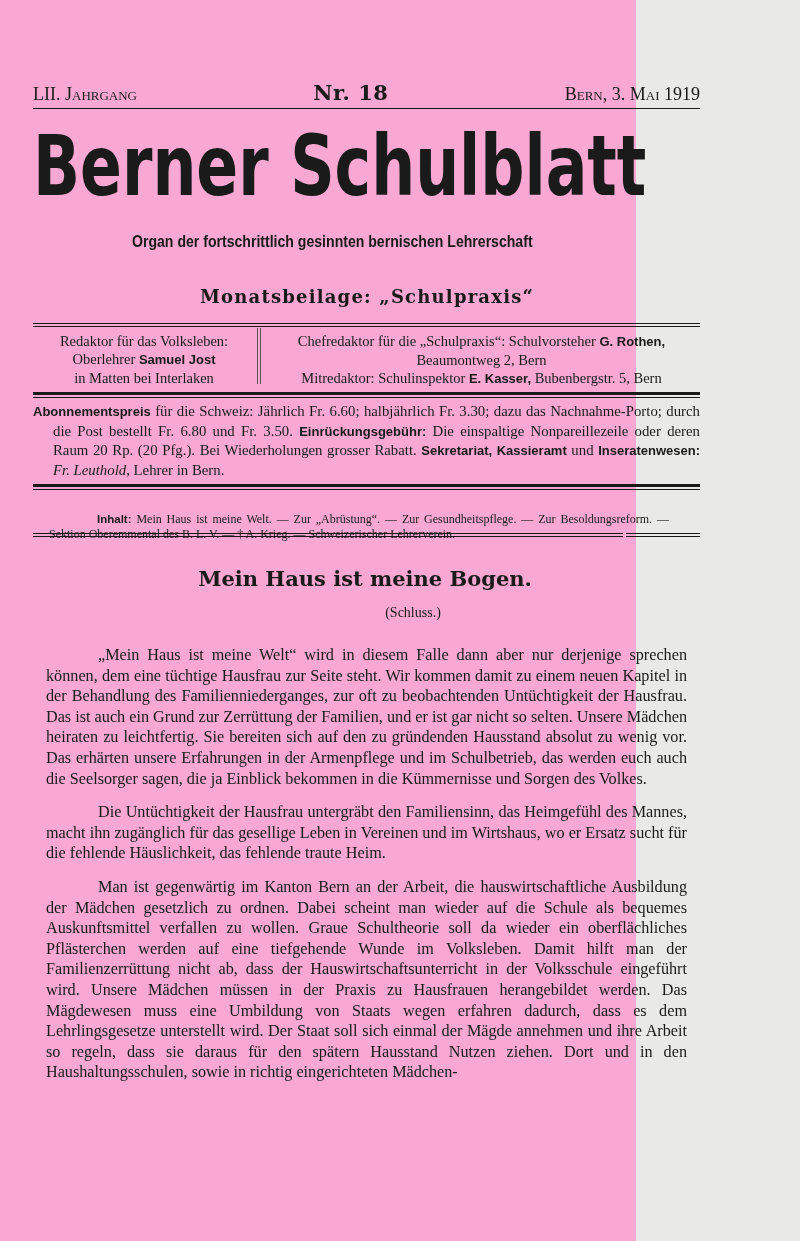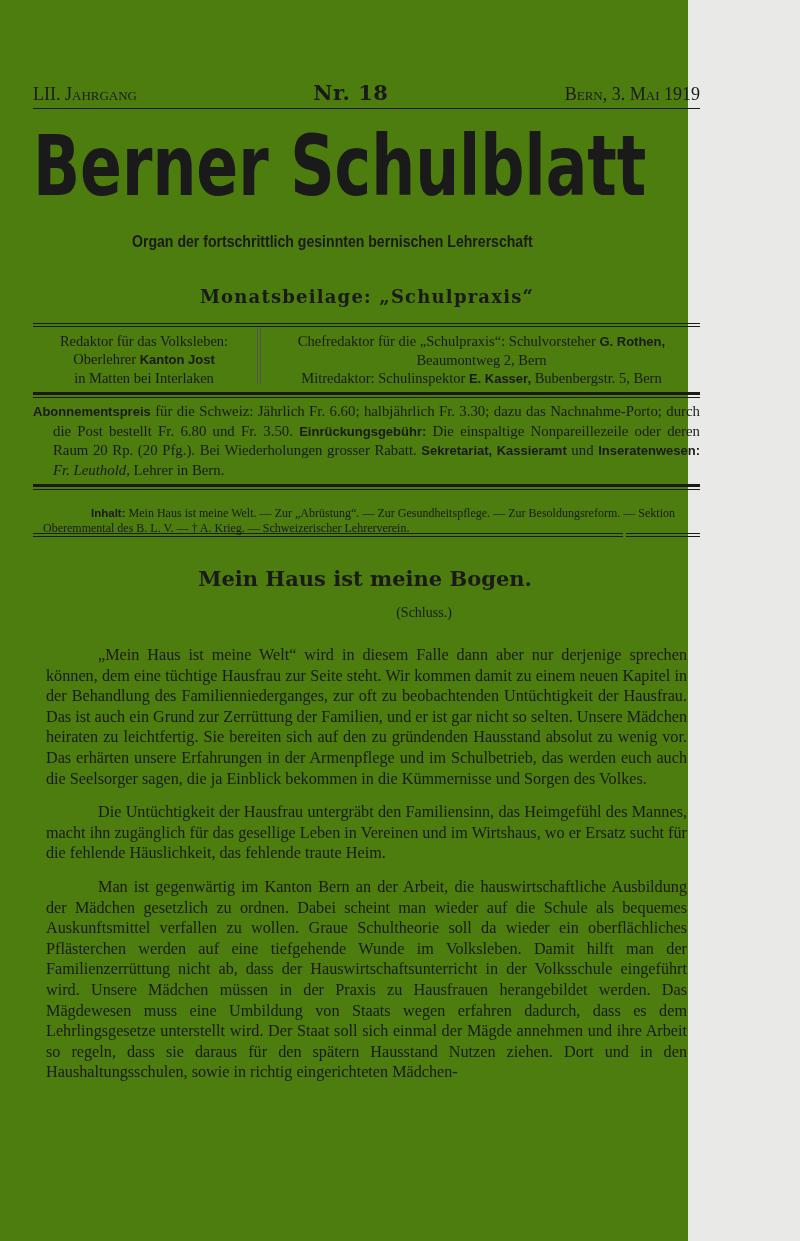--- a/index.html
+++ b/index.html
@@ -2,21 +2,21 @@
 <html><head>
 <meta charset="utf-8">
 <style>
   html, body { margin: 0; padding: 0; }
   body {
     width: 800px; height: 1241px; overflow: hidden;
     background: #e9e9e7;
     font-family: "Liberation Serif", "DejaVu Serif", serif;
     color: #1a1a1a;
   }
-  .page { position: relative; width: 688px; height: 1241px; background: #4d7c0f; }
+  .page { position: relative; width: 636px; height: 1241px; background: #f9a8d4; }
   .masthead-top {
     position: absolute; left: 33px; top: 80px; width: 667px; height: 24px;
     display: flex; justify-content: space-between; align-items: baseline;
     font-size: 18px;
   }
   .sc { font-variant: small-caps; }
   .issue-nr { font-weight: bold; font-size: 21px; letter-spacing: 0.5px; font-family: "DejaVu Serif", serif; }
   .rule { position: absolute; background: #1a1a1a; }
   .title {
     position: absolute; left: 30px; top: 118px; width: 672px;
@@ -33,25 +33,25 @@
   .beilage { top: 286px; left: 132px; width: 470px; font-family: "DejaVu Serif", serif; font-weight: bold; font-size: 18px; letter-spacing: 1.2px; text-align: center; white-space: nowrap; }
   .editors { position: absolute; left: 33px; top: 332px; width: 667px; height: 54px; font-size: 14.5px; line-height: 18px; }
   .ed-left { position: absolute; left: 0; top: 0; width: 222px; text-align: center; }
   .ed-right { position: absolute; left: 230px; top: 0; width: 437px; text-align: center; }
   .ed-divider { position: absolute; left: 224px; top: -4px; width: 1px; height: 56px; background: #555; }
   .ed-divider2 { position: absolute; left: 227px; top: -4px; width: 1px; height: 56px; background: #555; }
   .b { font-family: "Liberation Sans", sans-serif; font-weight: bold; font-size: 13px; }
   .abo { position: absolute; left: 33px; top: 402px; width: 667px; font-size: 14.8px; line-height: 19.5px; text-align: justify; }
   .abo p { margin: 0; padding-left: 20px; text-indent: -20px; text-align: justify; }
   .inhalt { position: absolute; left: 33px; top: 496px; width: 652px; font-size: 12px; line-height: 15px; text-align: justify; }
-  .inhalt p { margin: 10px; text-indent: 48px; }
+  .inhalt p { margin: 16px; text-indent: 48px; }
   .inhalt .b { font-size: 11.5px; }
   .art-title { position: absolute; left: 0; top: 566px; width: 730px; text-align: center;
     font-family: "DejaVu Serif", serif; font-weight: bold; font-size: 21px; }
-  .art-sub { position: absolute; left: 15px; top: 605px; width: 730px; text-align: center; font-size: 14px; padding-left: 44px; }
+  .art-sub { position: absolute; left: 4px; top: 605px; width: 730px; text-align: center; font-size: 14px; padding-left: 44px; }
   .body-text { position: absolute; left: 33px; top: 632px; width: 667px; font-size: 16.2px; line-height: 20.6px; }
   .body-text p { margin: 13px; text-indent: 52px; text-align: justify; }
 </style>
 </head>
 <body>
 
 <div class="page">
 
   <div class="masthead-top">
     <span class="sc">LII. Jahrgang</span>
@@ -64,21 +64,21 @@
 
   <div class="subtitle organ">Organ der fortschrittlich gesinnten bernischen Lehrerschaft</div>
   <div class="subtitle beilage">Monatsbeilage: „Schulpraxis“</div>
 
   <div class="rule" style="left:33px; top:323px; width:667px; height:1px;"></div>
   <div class="rule" style="left:33px; top:326px; width:667px; height:1px;"></div>
 
   <div class="editors">
     <div class="ed-left">
       <div>Redaktor für das Volksleben:</div>
-      <div><span>Oberlehrer </span><span class="b">Kanton Jost</span></div>
+      <div><span>Oberlehrer </span><span class="b">Samuel Jost</span></div>
       <div>in Matten bei Interlaken</div>
     </div>
     <div class="ed-divider"></div>
     <div class="ed-divider2"></div>
     <div class="ed-right">
       <div><span>Chefredaktor für die „Schulpraxis“: Schulvorsteher </span><span class="b">G. Rothen,</span></div>
       <div>Beaumontweg 2, Bern</div>
       <div><span>Mitredaktor: Schulinspektor </span><span class="b">E. Kasser,</span><span> Bubenbergstr. 5, Bern</span></div>
     </div>
   </div>

